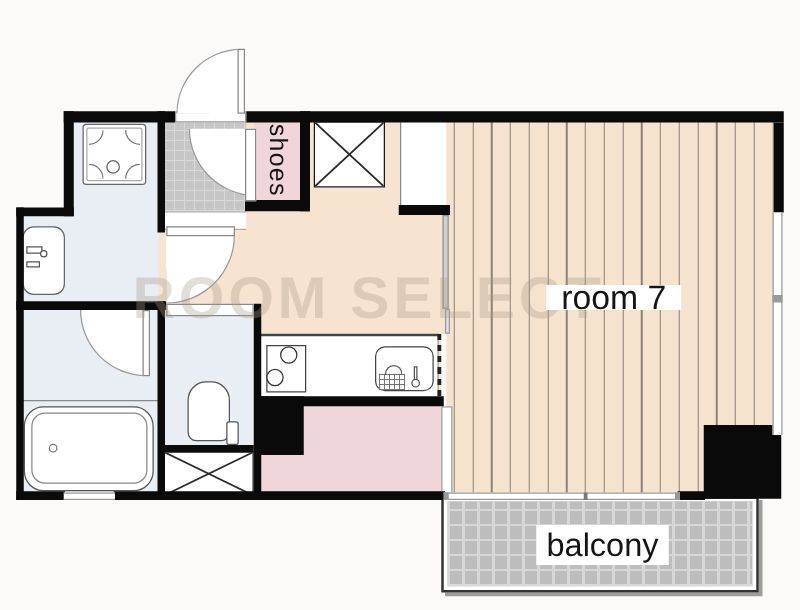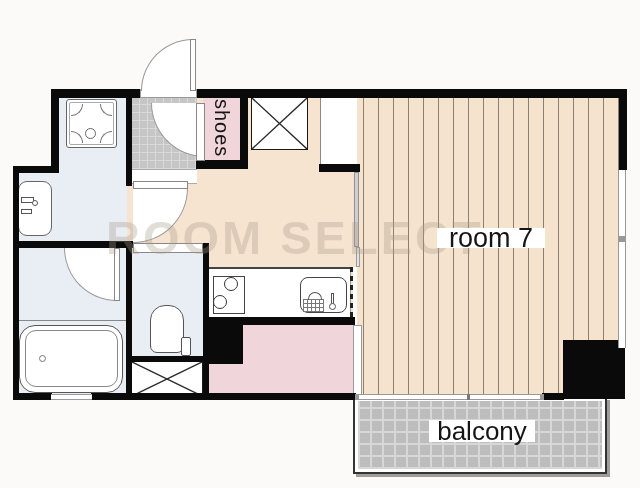--- a/index.html
+++ b/index.html
@@ -122,21 +122,21 @@
   .win-right {left:618px;top:170px;width:7.5px;height:178px;border-left:1.5px solid #999;border-right:1.5px solid #999;}
   .tick-r    {left:618px;top:236px;width:7.5px;height:6px;background:#999;z-index:6;}
 
   
   .slide1{left:354px;top:172px;width:4.5px;height:75px;background:#d0d0d0;border:1px solid #919191;z-index:5;}
   .slide2{left:355.5px;top:247px;width:4.5px;height:20px;background:#e2e2e2;border:1px solid #9a9a9a;z-index:5;}
 
   
   .chip{background:#fff;color:#151515;display:flex;align-items:center;justify-content:center;z-index:9;}
   .lab-room   {left:437px;top:228px;width:108px;height:20px;font-size:27px;}
-  .lab-balcony{left:429px;top:420px;width:106px;height:22px;font-size:26px;}
+  .lab-balcony{left:429px;top:420px;width:106px;height:32px;font-size:26px;}
   .lab-closet {left:243px;top:325px;width:110px;height:70px;font-size:27px;background:transparent;color:#151515;display:flex;align-items:center;justify-content:center;z-index:9;}
   .lab-shoes  {left:203px;top:95px;width:37px;height:66px;color:#151515;font-size:20px;letter-spacing:1px;
                writing-mode:vertical-rl;display:flex;align-items:center;justify-content:center;z-index:9;}
   .watermark  {left:106px;top:210px;width:430px;height:56px;font-size:47px;font-weight:700;letter-spacing:3px;
                color:#a3example;z-index:8;}
   .watermark  {color:#a79a88;opacity:.33;white-space:nowrap;}
 </style>
 </head>
 <body>
 

